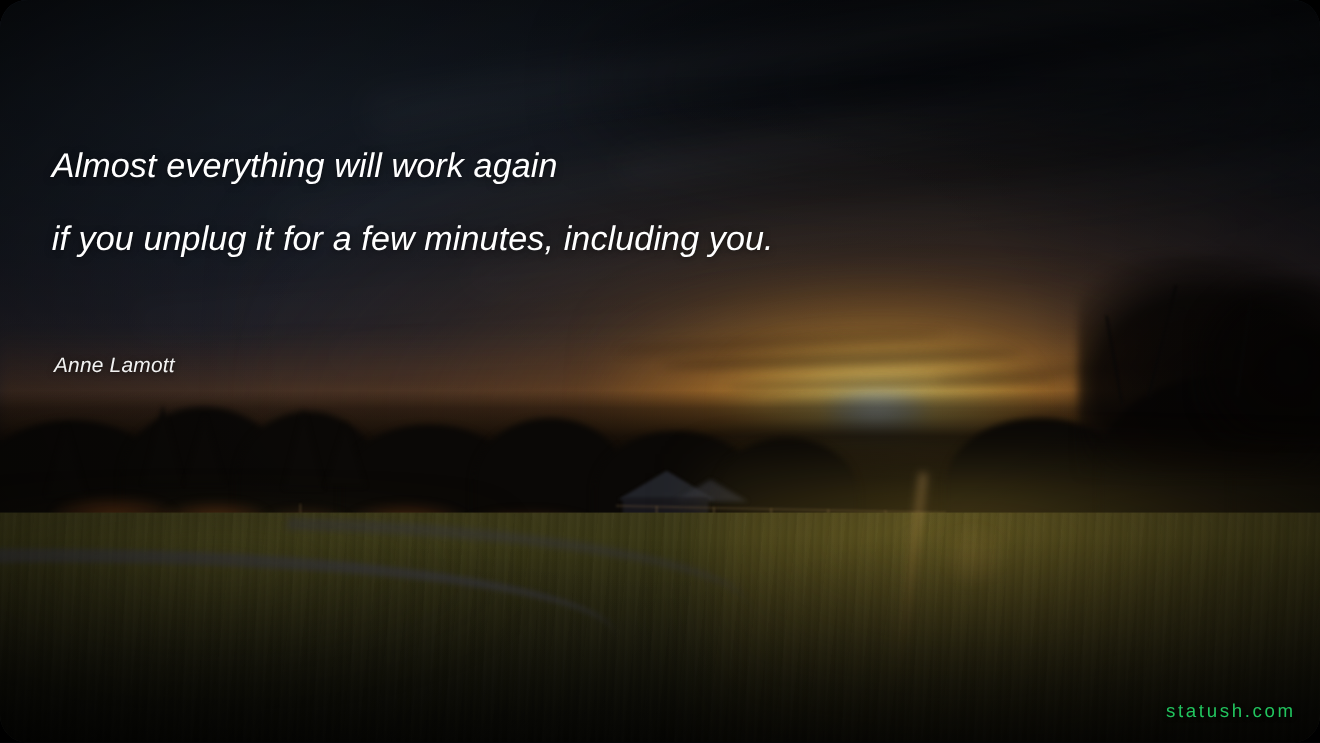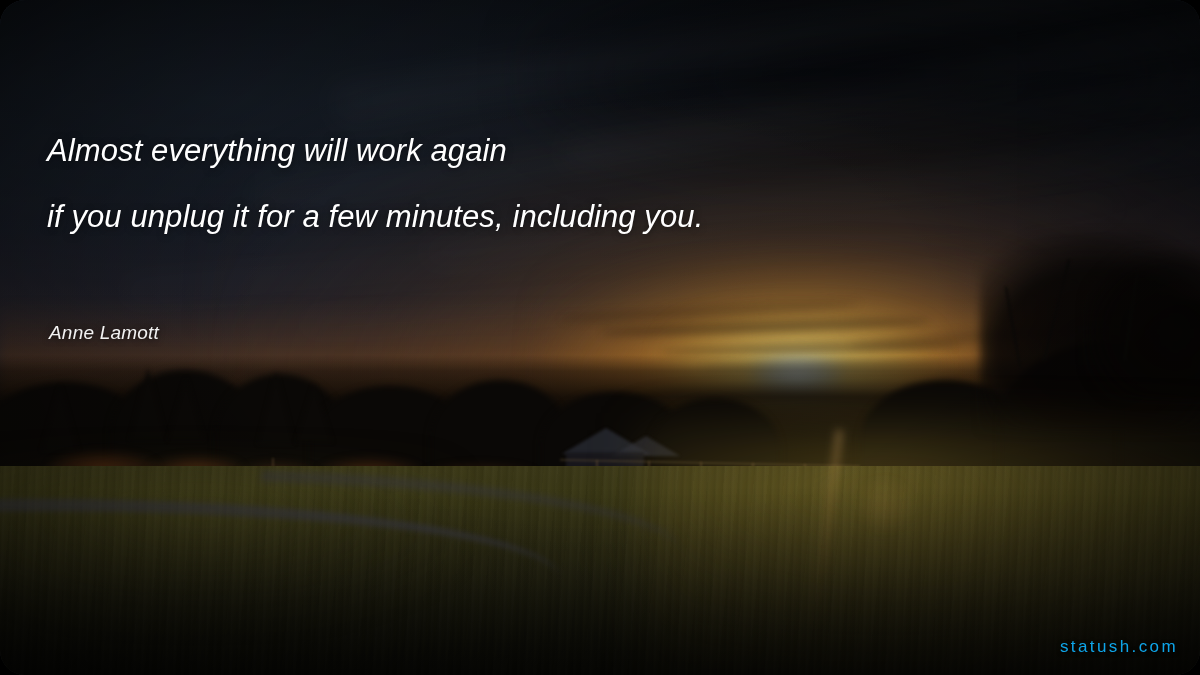--- a/index.html
+++ b/index.html
@@ -458,21 +458,21 @@
     font-style: italic;
     font-weight: 400;
     letter-spacing: 0.2px;
     text-shadow: 0 1px 6px rgba(0,0,0,0.6);
   }
 
   .watermark {
     position: absolute;
     right: 22px;
     bottom: 18px;
-    color: #0ea5e9;
+    color: #22c55e;
     font-size: 17px;
     font-weight: 400;
     letter-spacing: 2.4px;
     text-shadow: 0 1px 4px rgba(0,0,0,0.8);
   }
 </style>
 </head>
 <body>
 
 <div class="quote-card">

